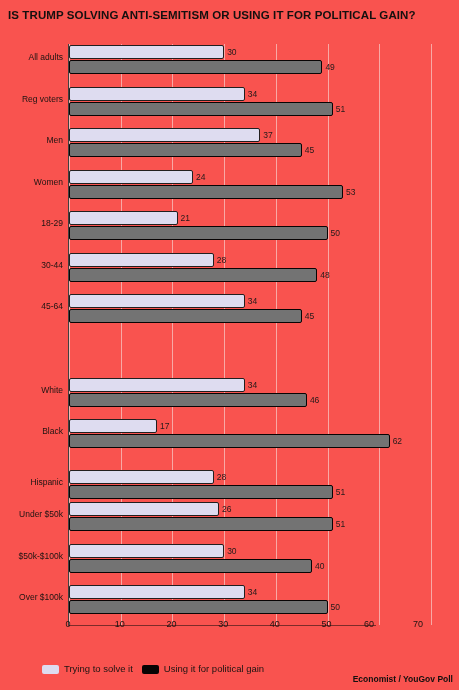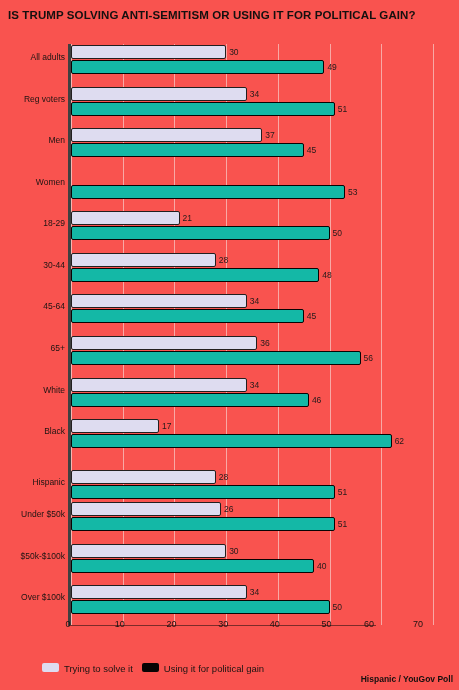--- a/index.html
+++ b/index.html
@@ -34,21 +34,21 @@
     top: 36px;
     width: 459px;
     height: 600px;
   }
   #plot-area {
     position: absolute;
     left: 68px;
     top: 8px;
     width: 308px;   
     height: 582px;
-    border-left: 3px solid #404040;
+    border-left: 1px solid #404040;
     border-bottom: 1px solid #7d2b29;
     box-sizing: border-box;
   }
   .gridline {
     position: absolute;
     top: 0;
     bottom: 0;
     width: 1px;
     background: #f8a9a5;
   }
@@ -66,21 +66,21 @@
     height: 14px;
     box-sizing: border-box;
   }
   .bar.light {
     background: #dedcf0;
     border: 1px solid #221f1f;
     border-radius: 2px;
     top: 1px;
   }
   .bar.dark {
-    background: #14b8a6;
+    background: #737373;
     border: 1px solid #080404;
     border-radius: 2px;
     top: 16px;
   }
   .barval {
     position: absolute;
     left: 100%;
     top: 50%;
     transform: translateY(-50%);
     margin-left: 4px;
@@ -114,21 +114,21 @@
   #legend {
     position: absolute;
     left: 42px;
     top: 663px;
     display: flex;
     align-items: center;
     gap: 9px;
   }
   .legend-item {
     display: flex;
-    align-items: flex-start;
+    align-items: flex-end;
     gap: 5px;
   }
   .legend-swatch {
     width: 17px;
     height: 9px;
     border-radius: 2px;
   }
   .legend-swatch.light { background: #dedcf0; }
   .legend-swatch.dark  { background: #080404; }
   .legend-text {
@@ -184,20 +184,23 @@
         <div class="cat-label">Men</div>
         <div class="bar light" style="width: 191.343px;">
           <span class="barval">37</span>
         </div>
         <div class="bar dark" style="width: 232.714px;">
           <span class="barval">45</span>
         </div>
       </div>
       <div class="group" style="top: 124.714px; height: 41.5714px;">
         <div class="cat-label">Women</div>
+        <div class="bar light" style="width: 124.114px;">
+          <span class="barval">24</span>
+        </div>
         <div class="bar dark" style="width: 274.086px;">
           <span class="barval">53</span>
         </div>
       </div>
       <div class="group" style="top: 166.286px; height: 41.5714px;">
         <div class="cat-label">18-29</div>
         <div class="bar light" style="width: 108.6px;">
           <span class="barval">21</span>
         </div>
         <div class="bar dark" style="width: 258.571px;">
@@ -213,29 +216,20 @@
           <span class="barval">48</span>
         </div>
       </div>
       <div class="group" style="top: 249.429px; height: 41.5714px;">
         <div class="cat-label">45-64</div>
         <div class="bar light" style="width: 175.829px;">
           <span class="barval">34</span>
         </div>
         <div class="bar dark" style="width: 232.714px;">
           <span class="barval">45</span>
-        </div>
-      </div>
-      <div class="group" style="top: 291px; height: 41.5714px;">
-        <div class="cat-label">65+</div>
-        <div class="bar light" style="width: 186.171px;">
-          <span class="barval">36</span>
-        </div>
-        <div class="bar dark" style="width: 289.6px;">
-          <span class="barval">56</span>
         </div>
       </div>
       <div class="group" style="top: 332.571px; height: 41.5714px;">
         <div class="cat-label">White</div>
         <div class="bar light" style="width: 175.829px;">
           <span class="barval">34</span>
         </div>
         <div class="bar dark" style="width: 237.886px;">
           <span class="barval">46</span>
         </div>
@@ -302,13 +296,13 @@
     <div class="legend-item">
       <span class="legend-swatch light"></span>
       <span class="legend-text">Trying to solve it</span>
     </div>
     <div class="legend-item">
       <span class="legend-swatch dark"></span>
       <span class="legend-text">Using it for political gain</span>
     </div>
   </div>
 
-<div id="source">Hispanic / YouGov Poll</div>
+<div id="source">Economist / YouGov Poll</div>
 
 </body></html>

